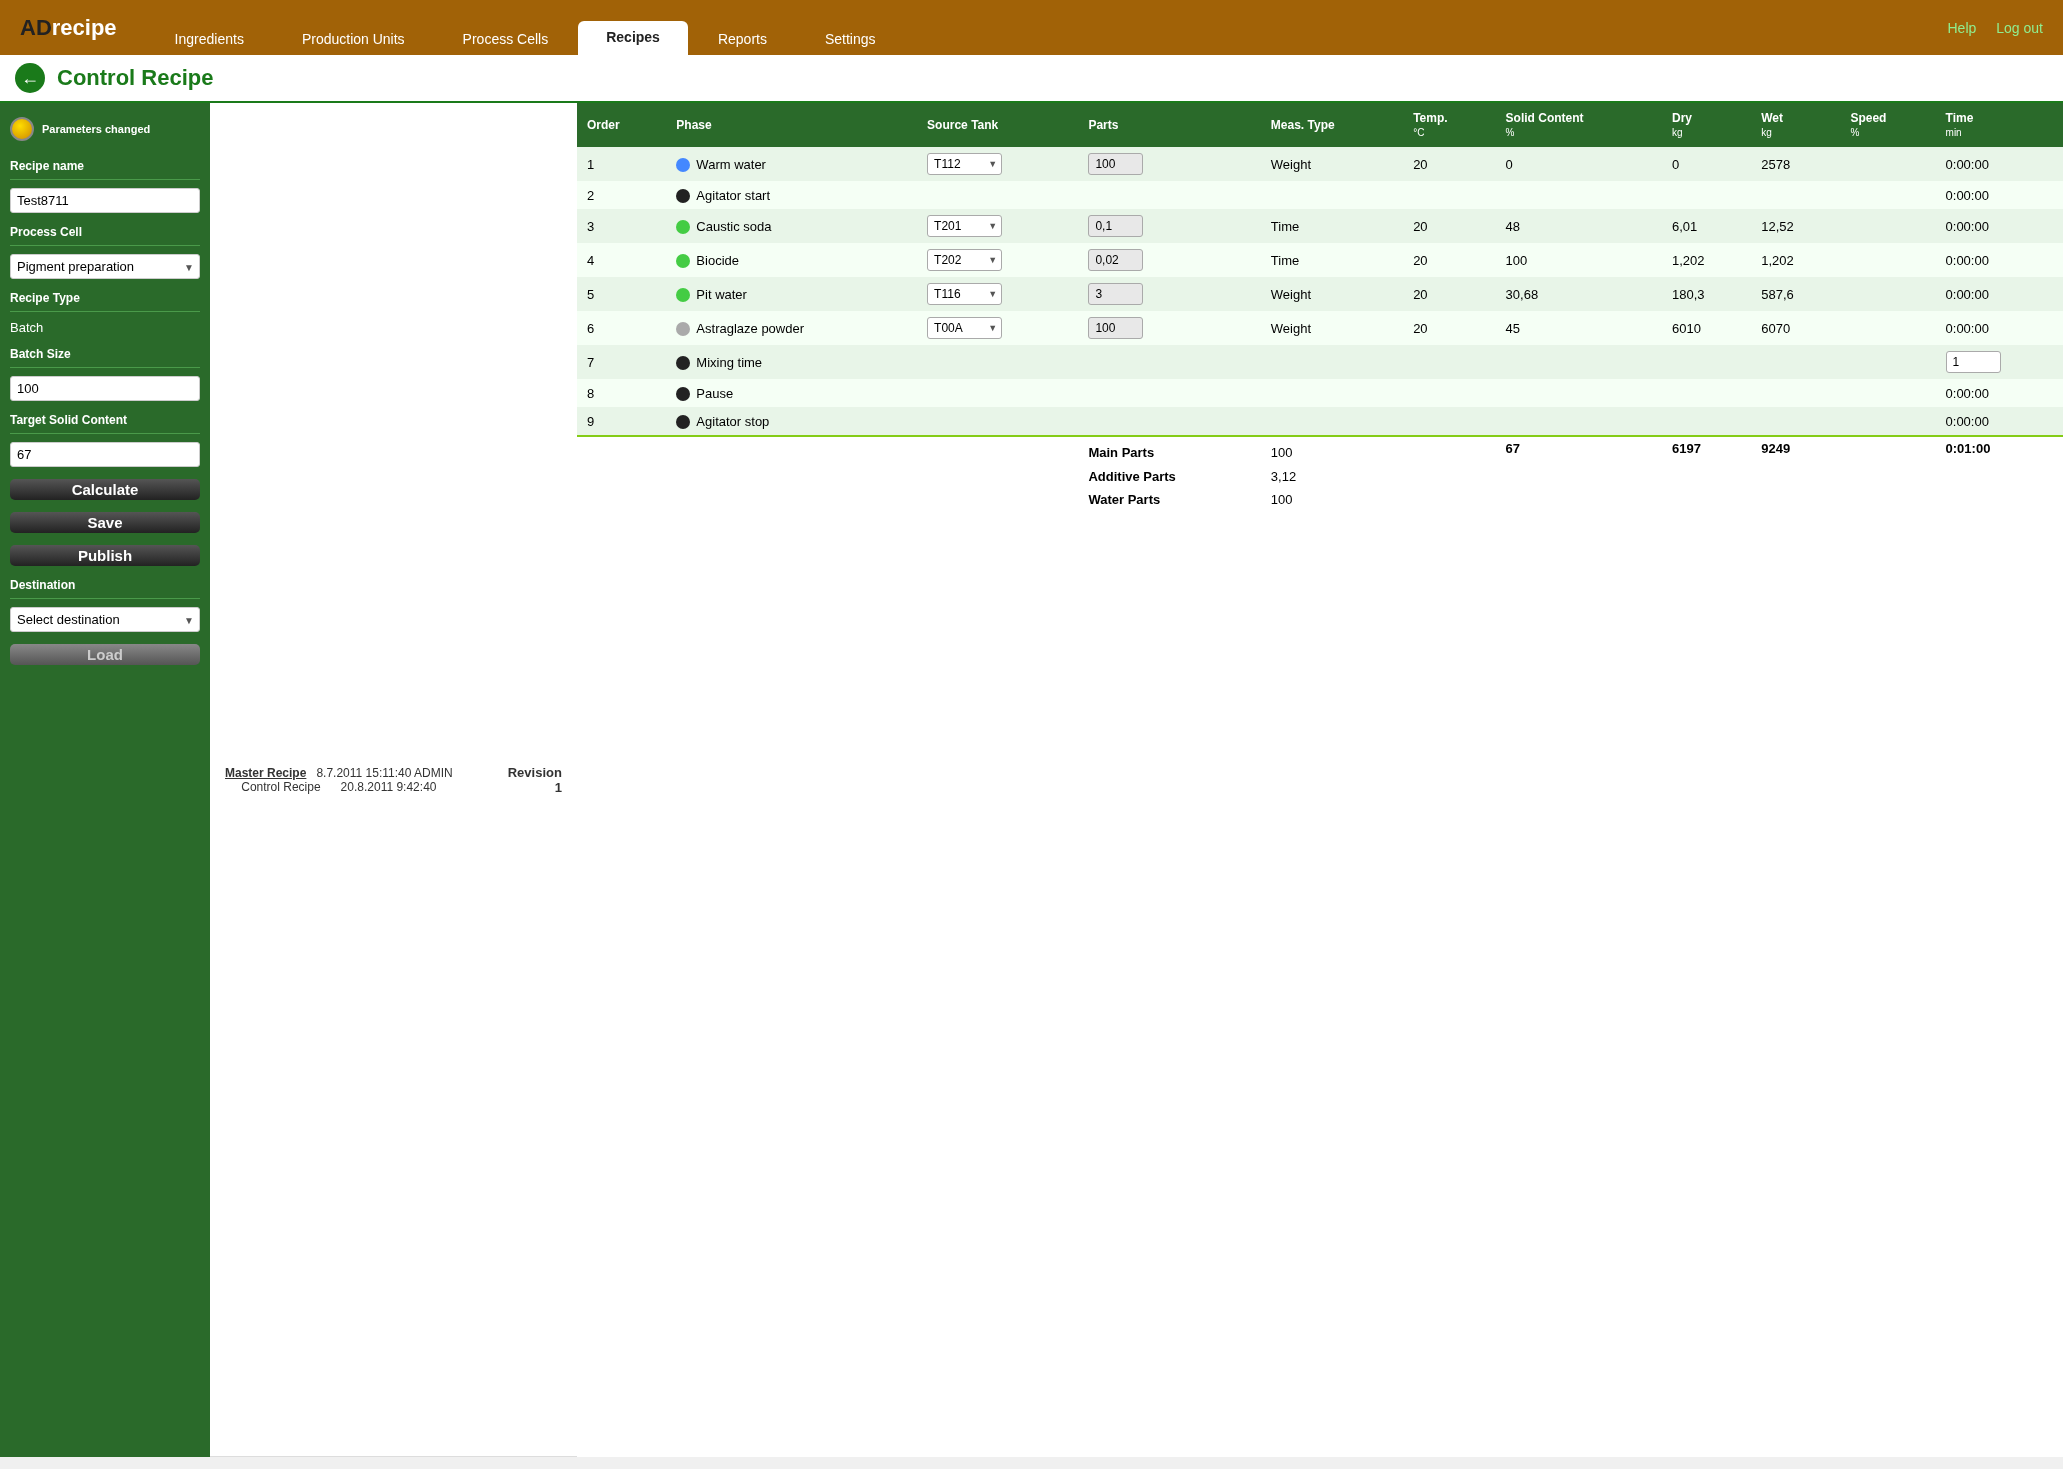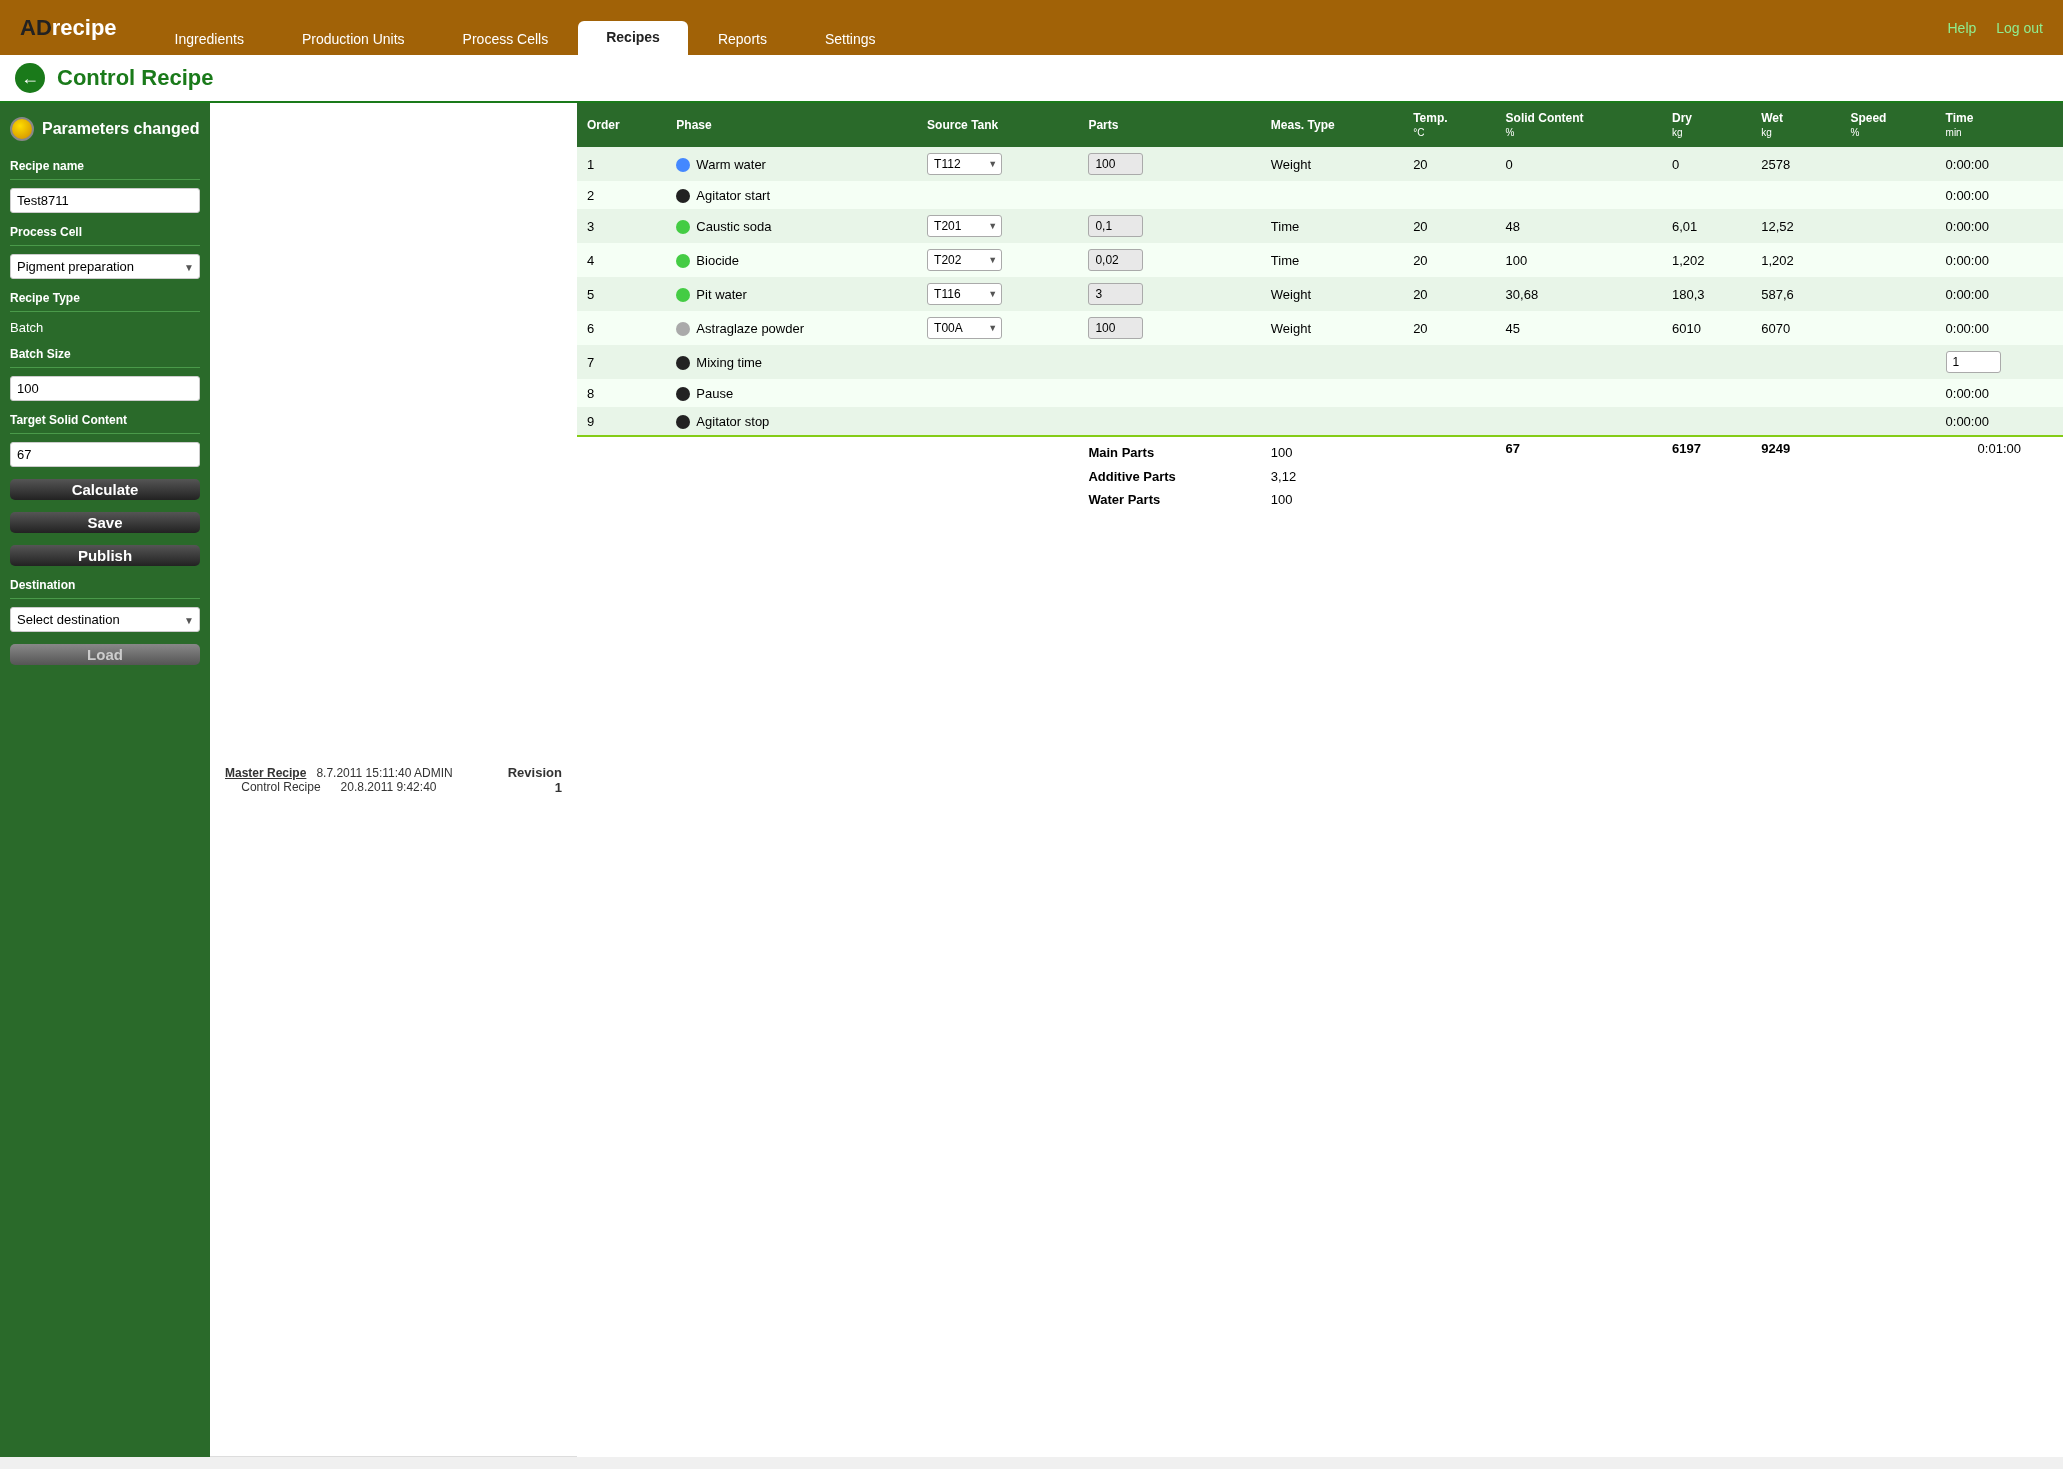--- a/index.html
+++ b/index.html
@@ -293,21 +293,21 @@
   <div id="back-btn">←</div>
   <span id="page-title">Control Recipe</span>
 </div>
 
 <div id="main">
 
   <div id="sidebar">
 
     <div style="display:flex;align-items:center;gap:8px;padding:4px 0 6px 0;">
       <div id="status-icon-sidebar" style="width:24px;height:24px;background:radial-gradient(circle at 40% 35%, #ffdd00, #cc8800);border-radius:50%;border:2px solid #888;flex-shrink:0;"></div>
-      <span style="color:white;font-size:16px;font-weight:bold;">Parameters changed</span>
+      <span style="color:white;font-size:11px;font-weight:bold;">Parameters changed</span>
     </div>
 
     <div class="sidebar-section-label">Recipe name</div>
     <input class="sidebar-input" type="text" value="Test8711" style="">
 
     <div class="sidebar-section-label">Process Cell</div>
     <div class="sidebar-select-wrapper">
       <select class="sidebar-select">
         
       <option value="Pigment preparation">Pigment preparation</option><option value="Cell 2">Cell 2</option><option value="Cell 3">Cell 3</option></select>
@@ -506,19 +506,19 @@
             <td class="totals-values">
               <div>100</div>
               <div>3,12</div>
               <div>100</div>
             </td>
             <td></td>
             <td style="font-weight:bold;">67</td>
             <td style="font-weight:bold;">6197</td>
             <td style="font-weight:bold;">9249</td>
             <td></td>
-            <td style="font-weight:normal;text-align:center;">0:01:00</td>
+            <td style="font-weight:bold;">0:01:00</td>
           </tr>
         </tfoot>
       </table>
     </div>
   </div>
 </div>
 
 </body></html>

